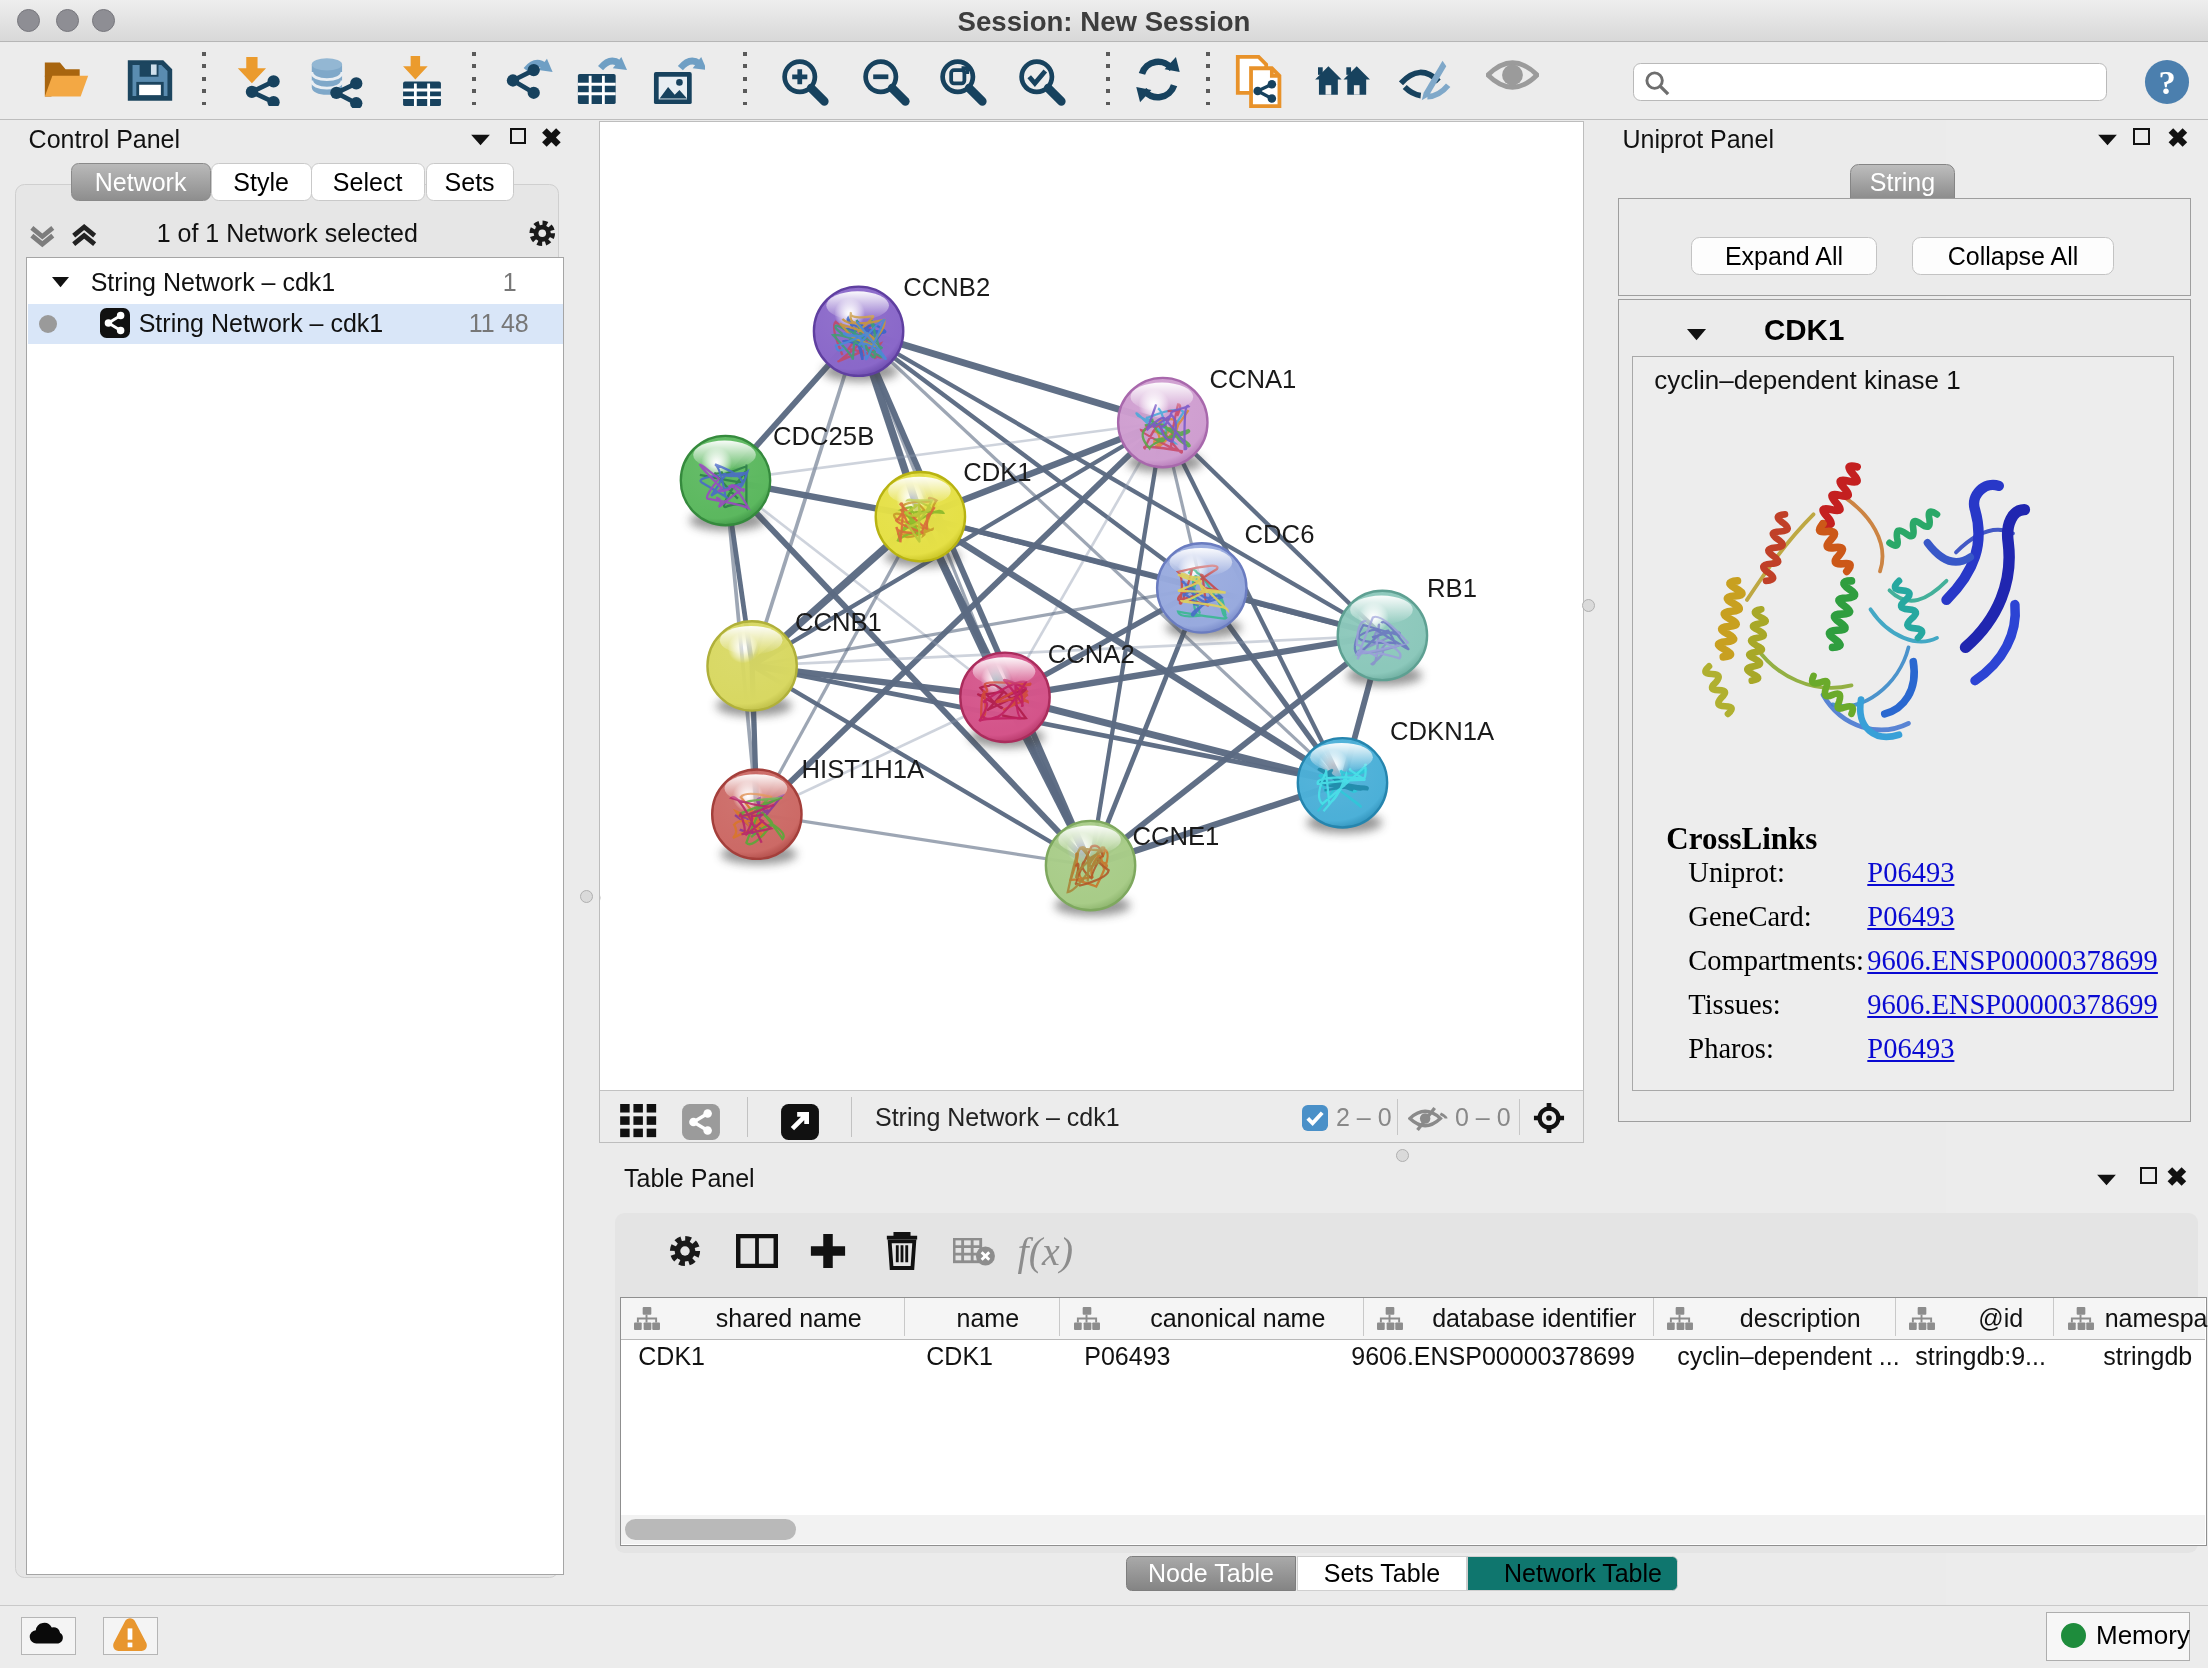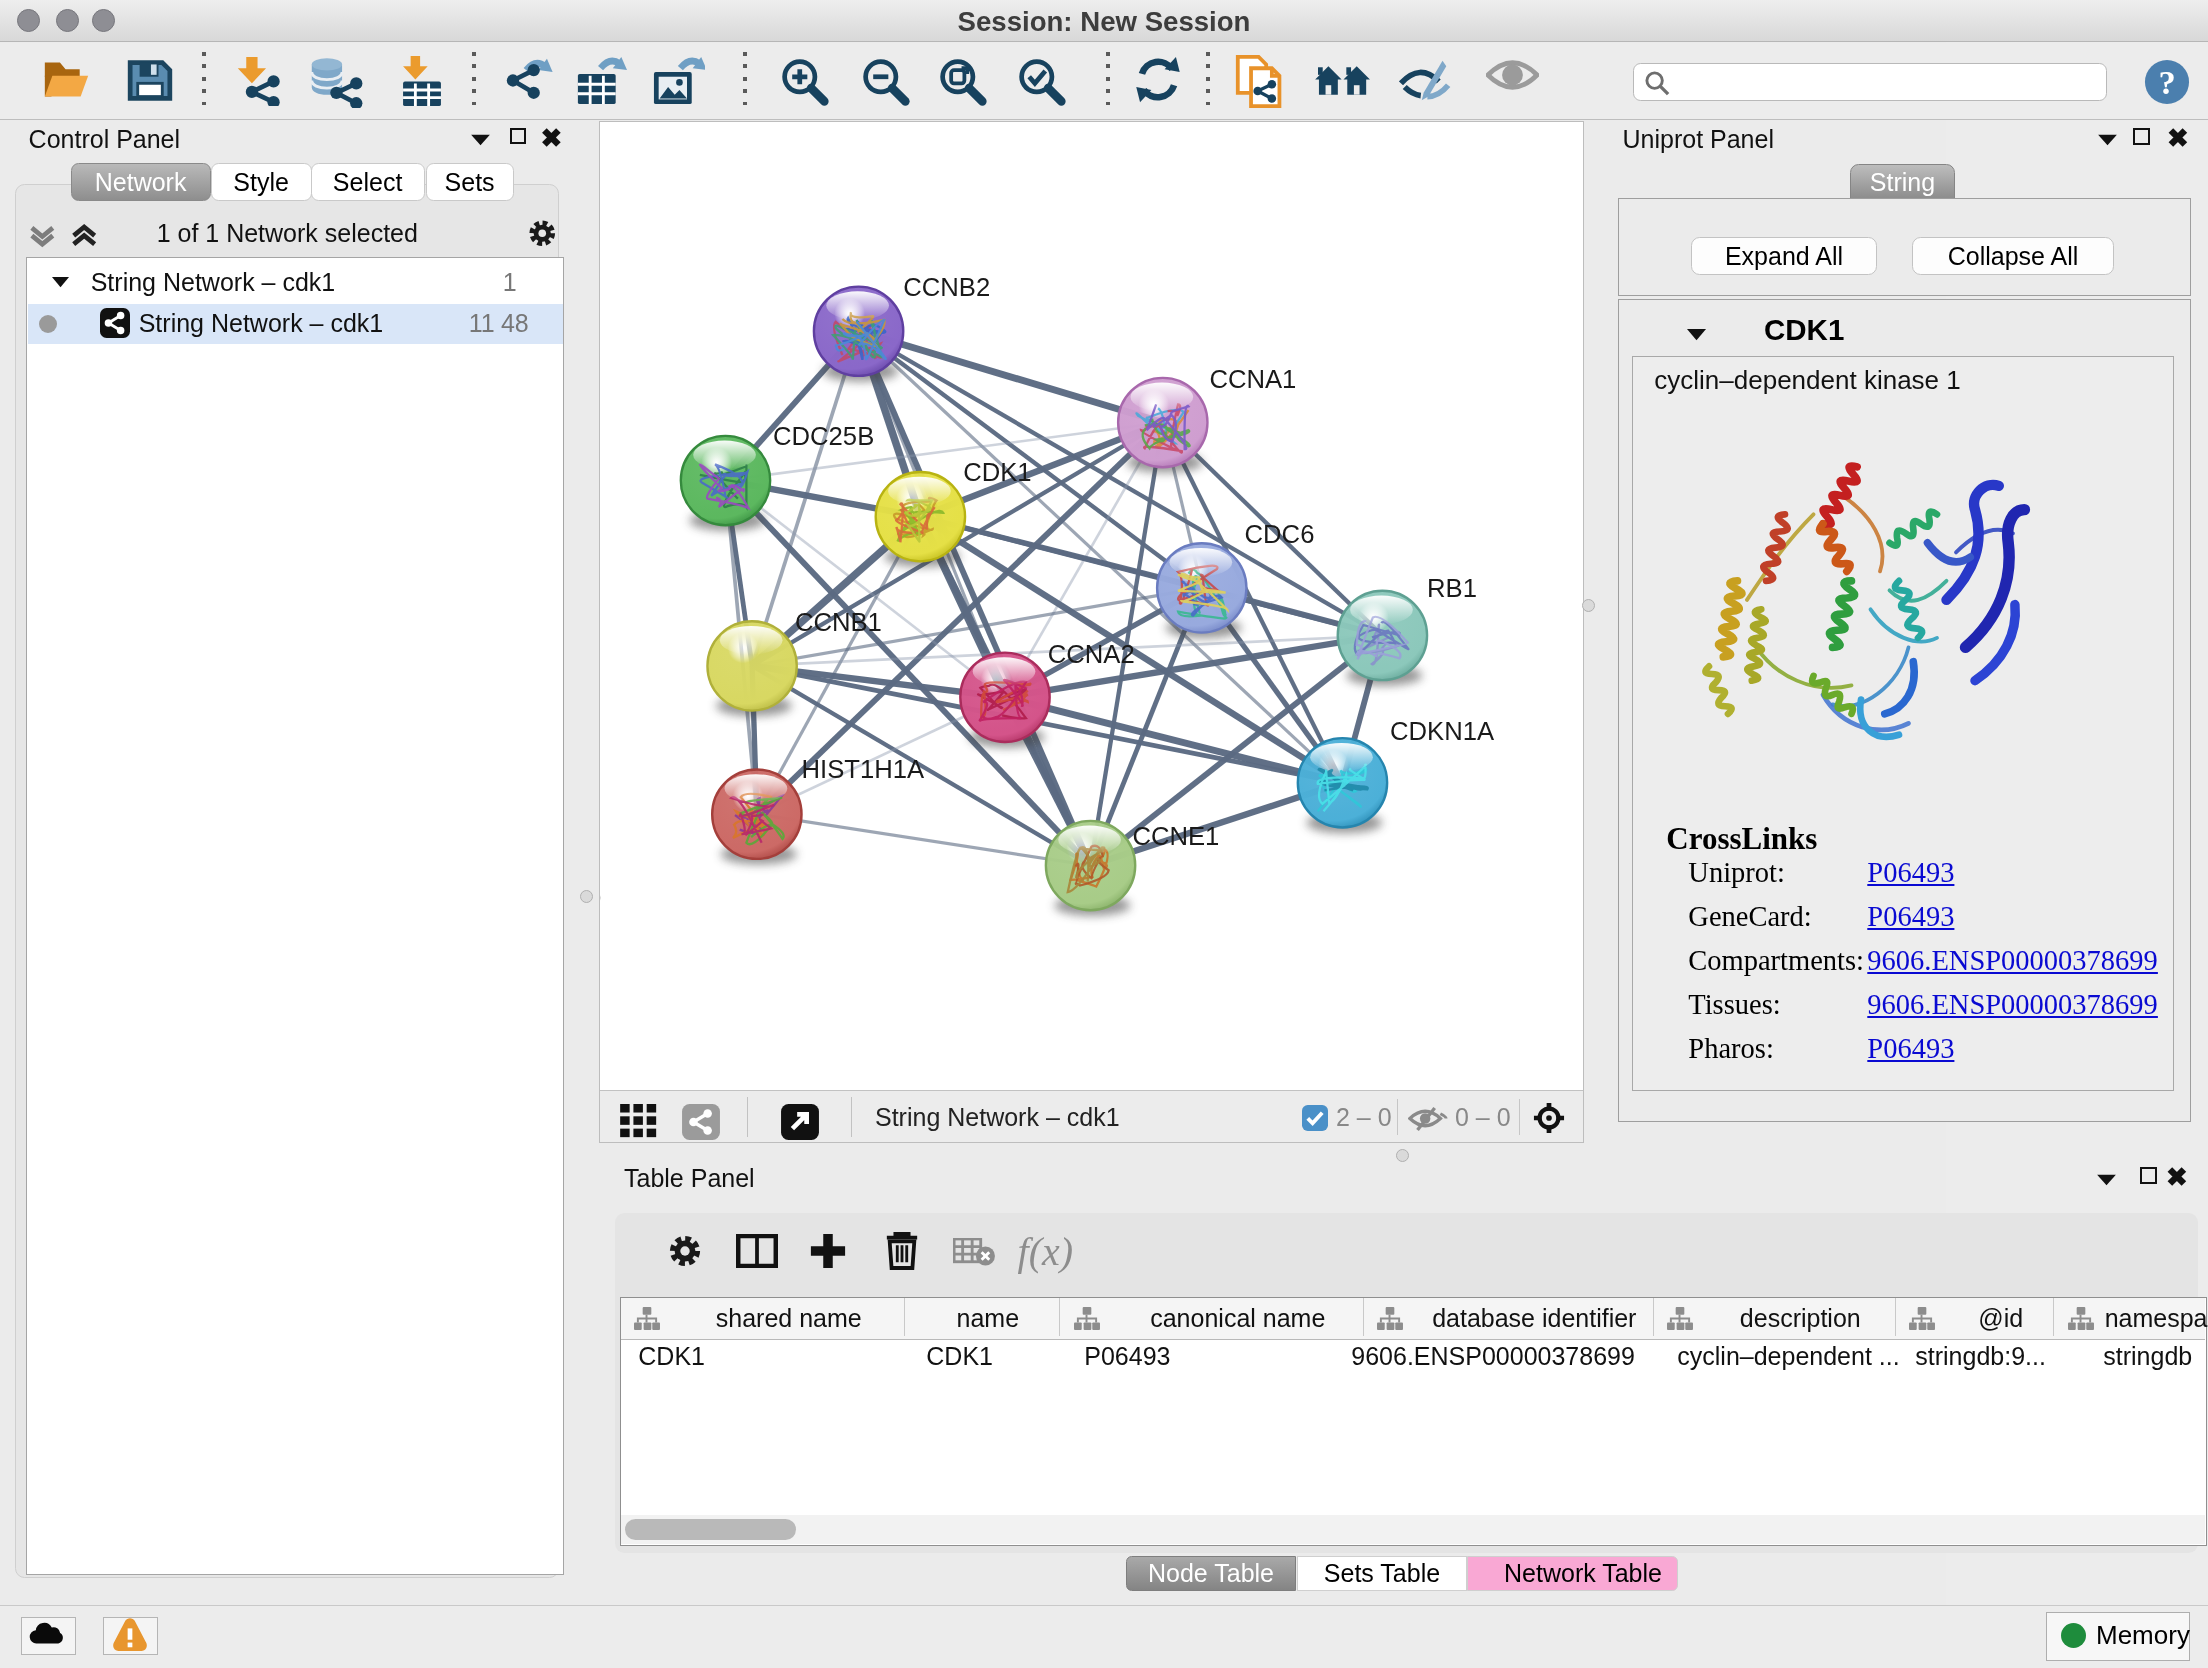--- a/index.html
+++ b/index.html
@@ -756,21 +756,21 @@
           <span class="abs" style="left:1482px;">stringdb</span>
         </div>
         <div class="abs" style="left:0;top:217px;width:1584px;height:28.5px;background:#f2f2f2;">
           <div class="abs" style="left:3.8px;top:3.8px;width:171px;height:21px;background:#b9b9b9;border-radius:10.5px;"></div>
         </div>
       </div>
     </div>
 
     <div class="abs" style="left:539px;top:407px;width:170px;height:35px;background:linear-gradient(#a9a9a9,#848484);border:1px solid #7e7e7e;border-radius:5.7px 0 0 5.7px;color:#fff;font-size:25px;text-align:center;line-height:33px;">Node Table</div>
     <div class="abs" style="left:710px;top:407px;width:170px;height:35px;background:#fff;border:1px solid #cfcfcf;color:#000;font-size:25px;text-align:center;line-height:33px;">Sets Table</div>
-    <div class="abs" style="left:880px;top:407px;width:211px;height:35px;background:#f9a8d4;border:1px solid #cfcfcf;border-radius:0 5.7px 5.7px 0;color:#000;font-size:25px;text-align:center;line-height:33px;padding-left:21px;">Network Table</div>
+    <div class="abs" style="left:880px;top:407px;width:211px;height:35px;background:#0f766e;border:1px solid #cfcfcf;border-radius:0 5.7px 5.7px 0;color:#000;font-size:25px;text-align:center;line-height:33px;padding-left:21px;">Network Table</div>
   </div>
 
   <div id="statusbar" class="abs">
     <div class="sbtn" style="left:21px;">
       <svg width="44" height="30" viewBox="0 0 46 32" style="margin:1.9px 0 0 3.8px;">
         <path d="M11 26 a7 7 0 0 1 -1 -14 a9 9 0 0 1 17 -3 a7 7 0 0 1 9 6 a6 6 0 0 1 -2 11 Z" fill="#0a0a0a"></path>
       </svg>
     </div>
     <div class="sbtn" style="left:103px;">
       <svg width="42" height="34" viewBox="0 0 44 36" style="margin:0 0 0 4.8px;">

